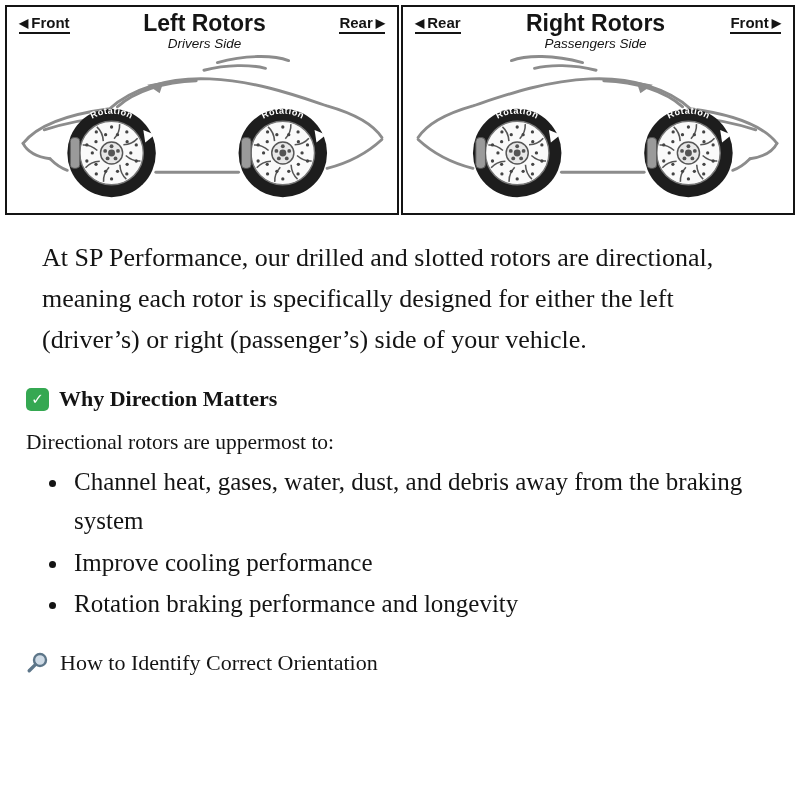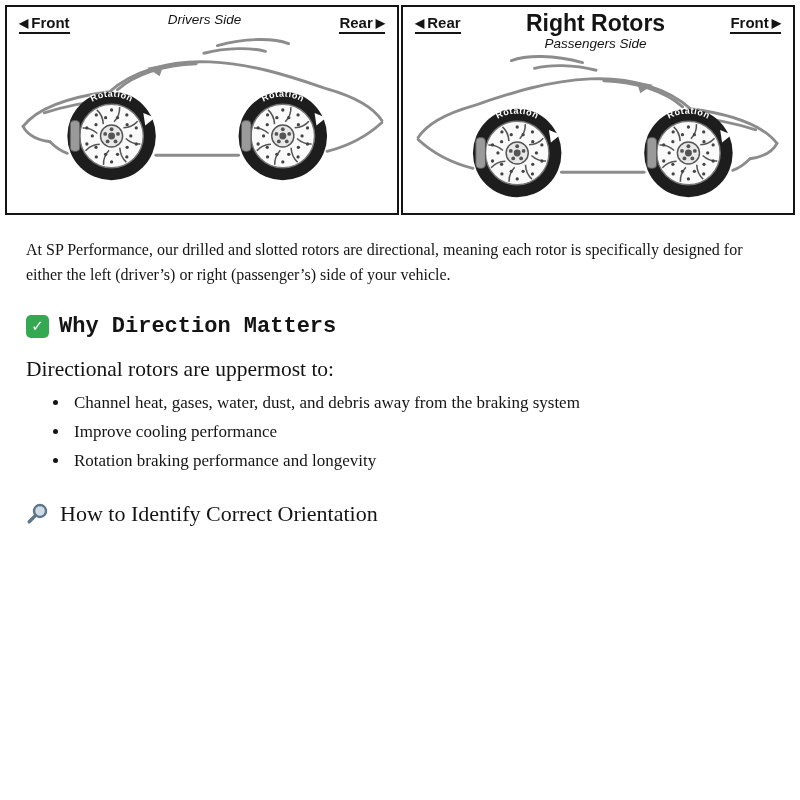--- a/index.html
+++ b/index.html
@@ -13,44 +13,45 @@
   .dir{font-family:"Liberation Sans",sans-serif;font-weight:bold;font-size:15px;
        border-bottom:2.5px solid #141414;padding-bottom:1px;display:inline-flex;align-items:center;gap:3px;white-space:nowrap;}
   .dir .arrow{font-size:12px;line-height:1;}
   .titles{text-align:center;font-family:"Liberation Sans",sans-serif;margin-top:-3px;}
   .title{font-weight:bold;font-size:23px;line-height:1.05;}
   .subtitle{font-style:italic;font-weight:normal;font-size:13.5px;margin-top:1px;}
   .car-svg{display:block;width:100%;height:152px;margin-top:0;}
 
   
   .content{padding:6px 26px 10px 26px;}
-  .intro{font-size:16px;line-height:1.58;margin:16px 0 10px 0;}
+  .intro{font-size:26px;line-height:1.58;margin:16px 0 10px 16px;}
   .section-heading{display:flex;align-items:center;gap:10px;font-size:22px;margin:26px 0 12px 0;}
-  .section-heading.bold .heading-text{font-weight:bold;font-family:Liberation Mono, monospace;}
+  .section-heading.bold .heading-text{font-weight:bold;}
   .lead{font-size:21.5px;margin:18px 0 8px 0;}
   ul{margin:8px 0 20px 0;padding-left:44px;list-style:disc;}
-  li{font-size:17px;line-height:1.55;margin:3px 0;padding-left:4px;}
+  li{font-size:25px;line-height:1.55;margin:3px 0;padding-left:4px;}
 
   .check-icon{width:23px;height:23px;background:#35a852;border-radius:5px;color:#fff;
               display:inline-flex;align-items:center;justify-content:center;
               font-size:15px;font-weight:bold;font-family:"DejaVu Sans",sans-serif;flex:0 0 auto;}
   .magnifier-icon{display:inline-flex;flex:0 0 auto;}
 </style>
 </head>
 <body>
 
 <div class="diagram">
 
   <div class="panel">
     <div class="panel-header">
       <span class="dir">
         <span class="arrow">◀</span>
         <span>Front</span>
       </span>
       <div class="titles">
+        <div class="title">Left Rotors</div>
         <div class="subtitle">Drivers Side</div>
       </div>
       <span class="dir">
         <span>Rear</span>
         <span class="arrow">▶</span>
       </span>
     </div>
     <svg class="car-svg" viewBox="0 0 388 158" preserveAspectRatio="xMidYMid meet">
         <g stroke="#8c8c8c" stroke-width="3" fill="none" stroke-linecap="round">
           <path d="M8,96 C22,78 52,66 98,60 C120,40 158,27 202,29 C250,31 294,47 324,57 C352,65 372,76 381,90"></path>

